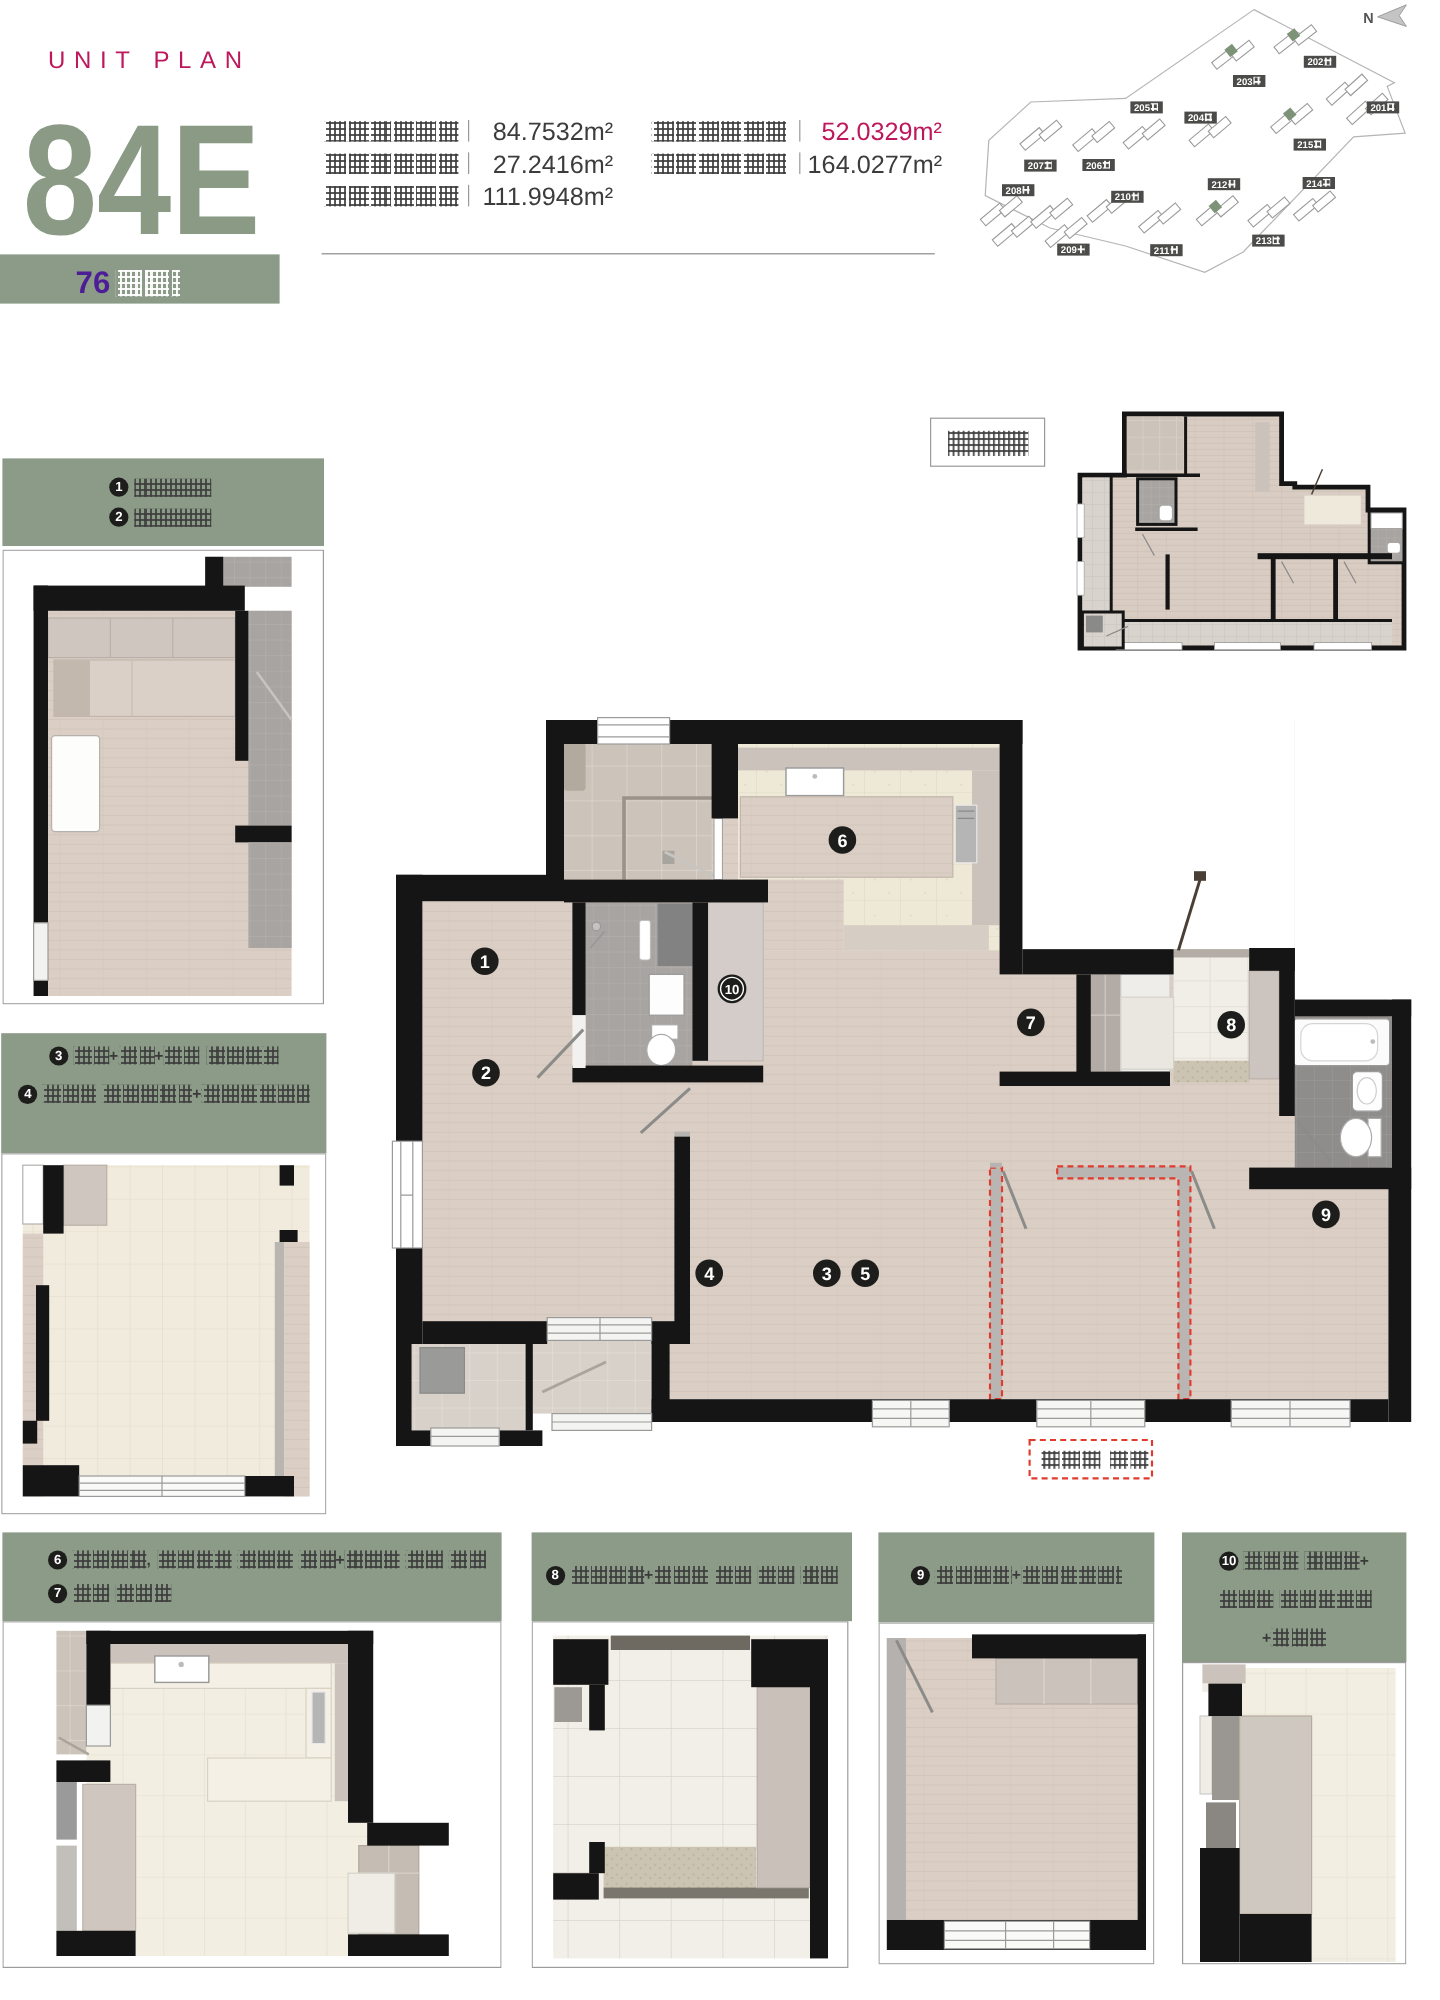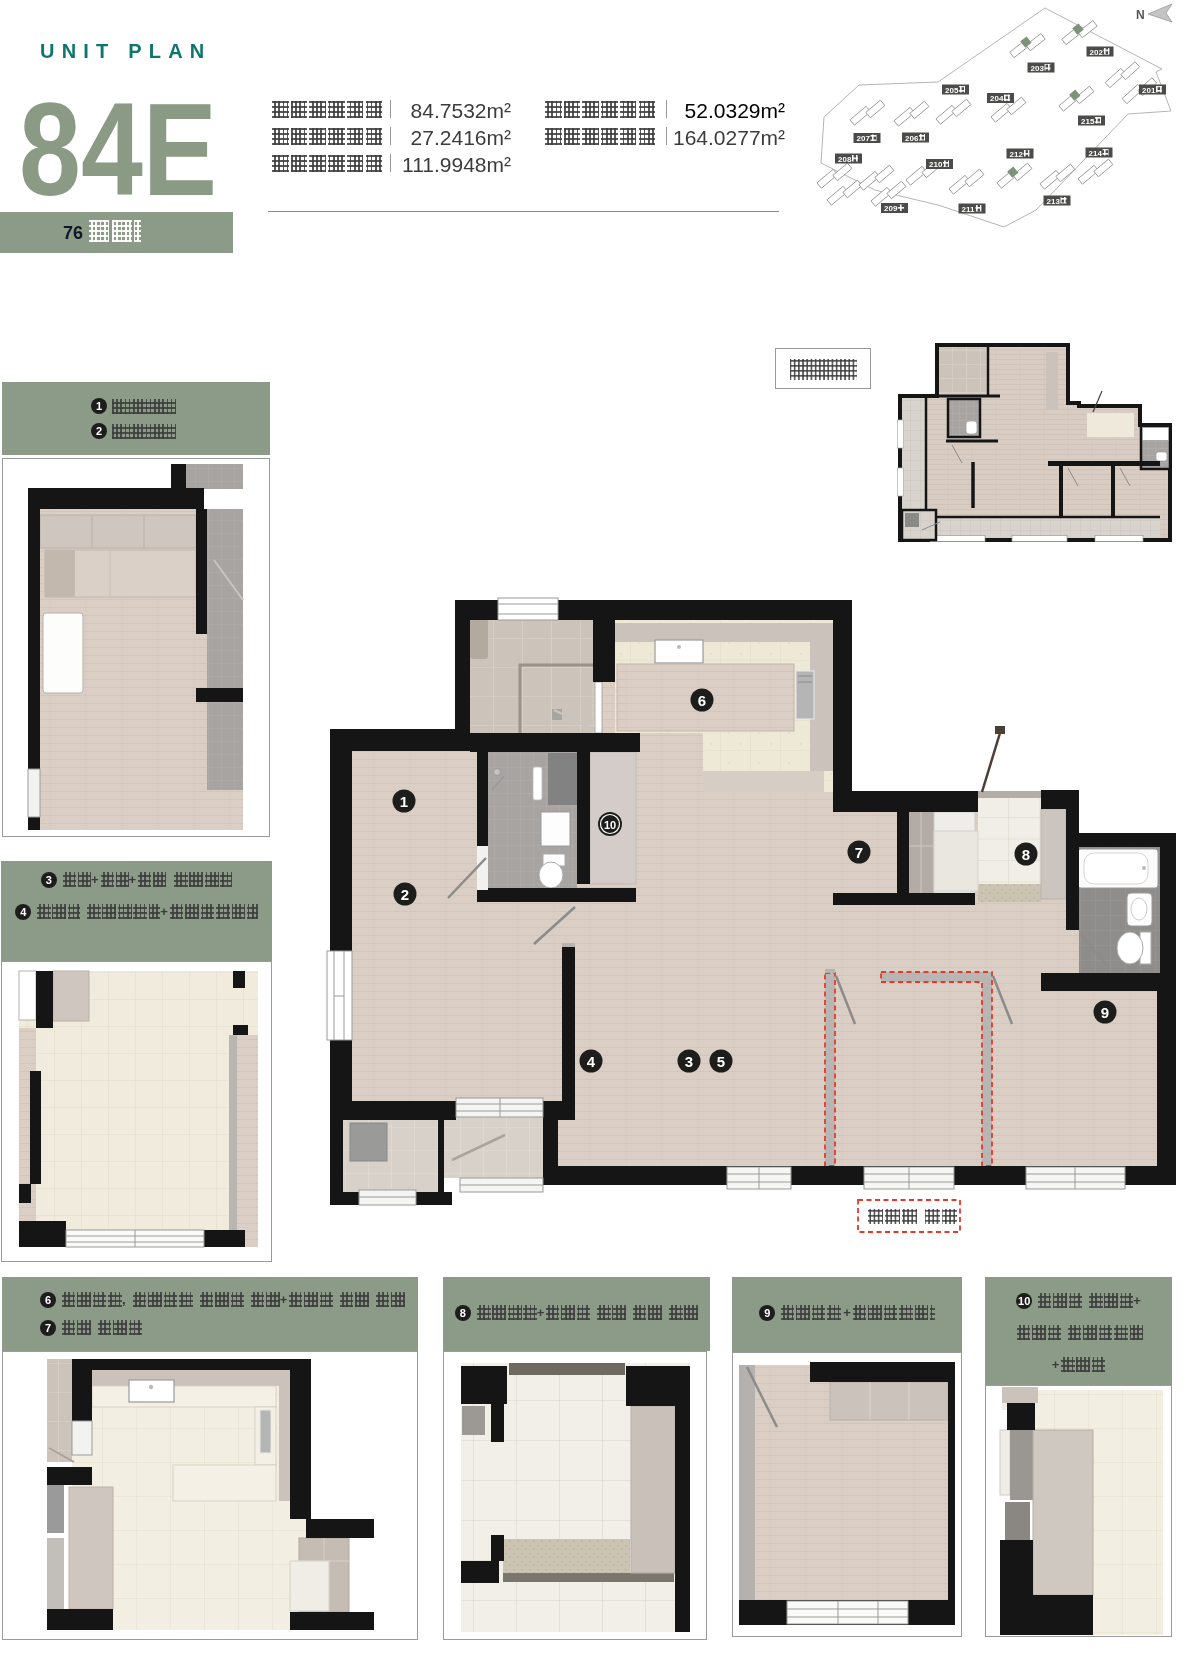--- a/index.html
+++ b/index.html
@@ -6,35 +6,35 @@
 .kr{display:inline-block;background-image:repeating-linear-gradient(90deg,rgba(60,60,60,.85) 0 1.7px,rgba(0,0,0,0) 1.7px 4.2px),repeating-linear-gradient(0deg,rgba(60,60,60,.85) 0 1.7px,rgba(0,0,0,0) 1.7px 5px);}
 .krw{display:inline-block;background-image:repeating-linear-gradient(90deg,rgba(255,255,255,.92) 0 1.8px,rgba(0,0,0,0) 1.8px 4.2px),repeating-linear-gradient(0deg,rgba(255,255,255,.92) 0 1.8px,rgba(0,0,0,0) 1.8px 5px);}
 .kra{display:inline-block;background-image:repeating-linear-gradient(90deg,#fff 0 2px,rgba(0,0,0,0) 2px 18.7px),repeating-linear-gradient(90deg,rgba(60,60,60,.85) 0 1.7px,rgba(0,0,0,0) 1.7px 4.2px),repeating-linear-gradient(0deg,rgba(60,60,60,.85) 0 1.7px,rgba(0,0,0,0) 1.7px 5px);}
 .krg{background-image:repeating-linear-gradient(90deg,#8b9b88 0 1.8px,rgba(0,0,0,0) 1.8px 15.5px),repeating-linear-gradient(90deg,rgba(60,60,60,.85) 0 1.7px,rgba(0,0,0,0) 1.7px 4.2px),repeating-linear-gradient(0deg,rgba(60,60,60,.85) 0 1.7px,rgba(0,0,0,0) 1.7px 5px) !important;}
 .krwg{background-image:repeating-linear-gradient(90deg,#8b9b88 0 2px,rgba(0,0,0,0) 2px 22.5px),repeating-linear-gradient(90deg,rgba(255,255,255,.92) 0 1.8px,rgba(0,0,0,0) 1.8px 4.2px),repeating-linear-gradient(0deg,rgba(255,255,255,.92) 0 1.8px,rgba(0,0,0,0) 1.8px 5px) !important;}
 .cnum{display:inline-block;background:#1d1d1b;color:#fff;border-radius:50%;text-align:center;font-weight:bold;}
 .ghead{background:#8b9b88;color:#383838;}
 </style></head><body>
 <div id="page">
 
-<div class="abs" style="left:40px;top:40px;width:300px;font-size:20px;font-weight:bold;letter-spacing:7.2px;color:#0f766e;">UNIT PLAN</div>
+<div class="abs" style="left:40px;top:40px;width:300px;font-size:20px;font-weight:normal;letter-spacing:7.2px;color:#be185d;">UNIT PLAN</div>
 
 <svg class="abs" style="left:0;top:0;" width="280" height="220">
       <text x="19" y="195" textLength="198" lengthAdjust="spacingAndGlyphs" font-size="131" font-weight="bold" fill="#8a9a85" font-family="Liberation Sans,sans-serif">84E</text>
     </svg>
 
 <div class="abs ghead" style="left:0;top:212px;width:233px;height:41px;"></div>
-<div class="abs" style="left:63px;top:220px;color:#0f172a;font-size:18px;font-weight:bold;">76<span class="krw krwg" style="width:54px;height:22px;margin-left:4px;vertical-align:-3px;"></span></div>
+<div class="abs" style="left:63px;top:220px;color:#4c1d95;font-size:26px;font-weight:bold;">76<span class="krw krwg" style="width:54px;height:22px;margin-left:4px;vertical-align:-3px;"></span></div>
 
 <span class="abs kra" style="left:270px;top:101px;width:112px;height:17px;"></span>
 <span class="abs" style="left:390px;top:100px;width:1px;height:18px;background:#999;"></span>
 <div class="abs" style="left:400px;top:99px;width:111px;text-align:right;font-size:21px;color:#3c3c3c;">84.7532m²</div>
 <span class="abs kra" style="left:543px;top:101px;width:112px;height:17px;"></span>
 <span class="abs" style="left:666px;top:100px;width:1px;height:18px;background:#999;"></span>
-<div class="abs" style="left:673px;top:99px;width:112px;text-align:right;font-size:21px;color:#000000;">52.0329m²</div>
+<div class="abs" style="left:673px;top:99px;width:112px;text-align:right;font-size:21px;color:#be185d;">52.0329m²</div>
 <span class="abs kra" style="left:270px;top:128px;width:112px;height:17px;"></span>
 <span class="abs" style="left:390px;top:127px;width:1px;height:18px;background:#999;"></span>
 <div class="abs" style="left:400px;top:126px;width:111px;text-align:right;font-size:21px;color:#3c3c3c;">27.2416m²</div>
 <span class="abs kra" style="left:543px;top:128px;width:112px;height:17px;"></span>
 <span class="abs" style="left:666px;top:127px;width:1px;height:18px;background:#999;"></span>
 <div class="abs" style="left:673px;top:126px;width:112px;text-align:right;font-size:21px;color:#3c3c3c;">164.0277m²</div>
 <span class="abs kra" style="left:270px;top:155px;width:112px;height:17px;"></span>
 <span class="abs" style="left:390px;top:154px;width:1px;height:18px;background:#999;"></span>
 <div class="abs" style="left:400px;top:153px;width:111px;text-align:right;font-size:21px;color:#3c3c3c;">111.9948m²</div>
 

